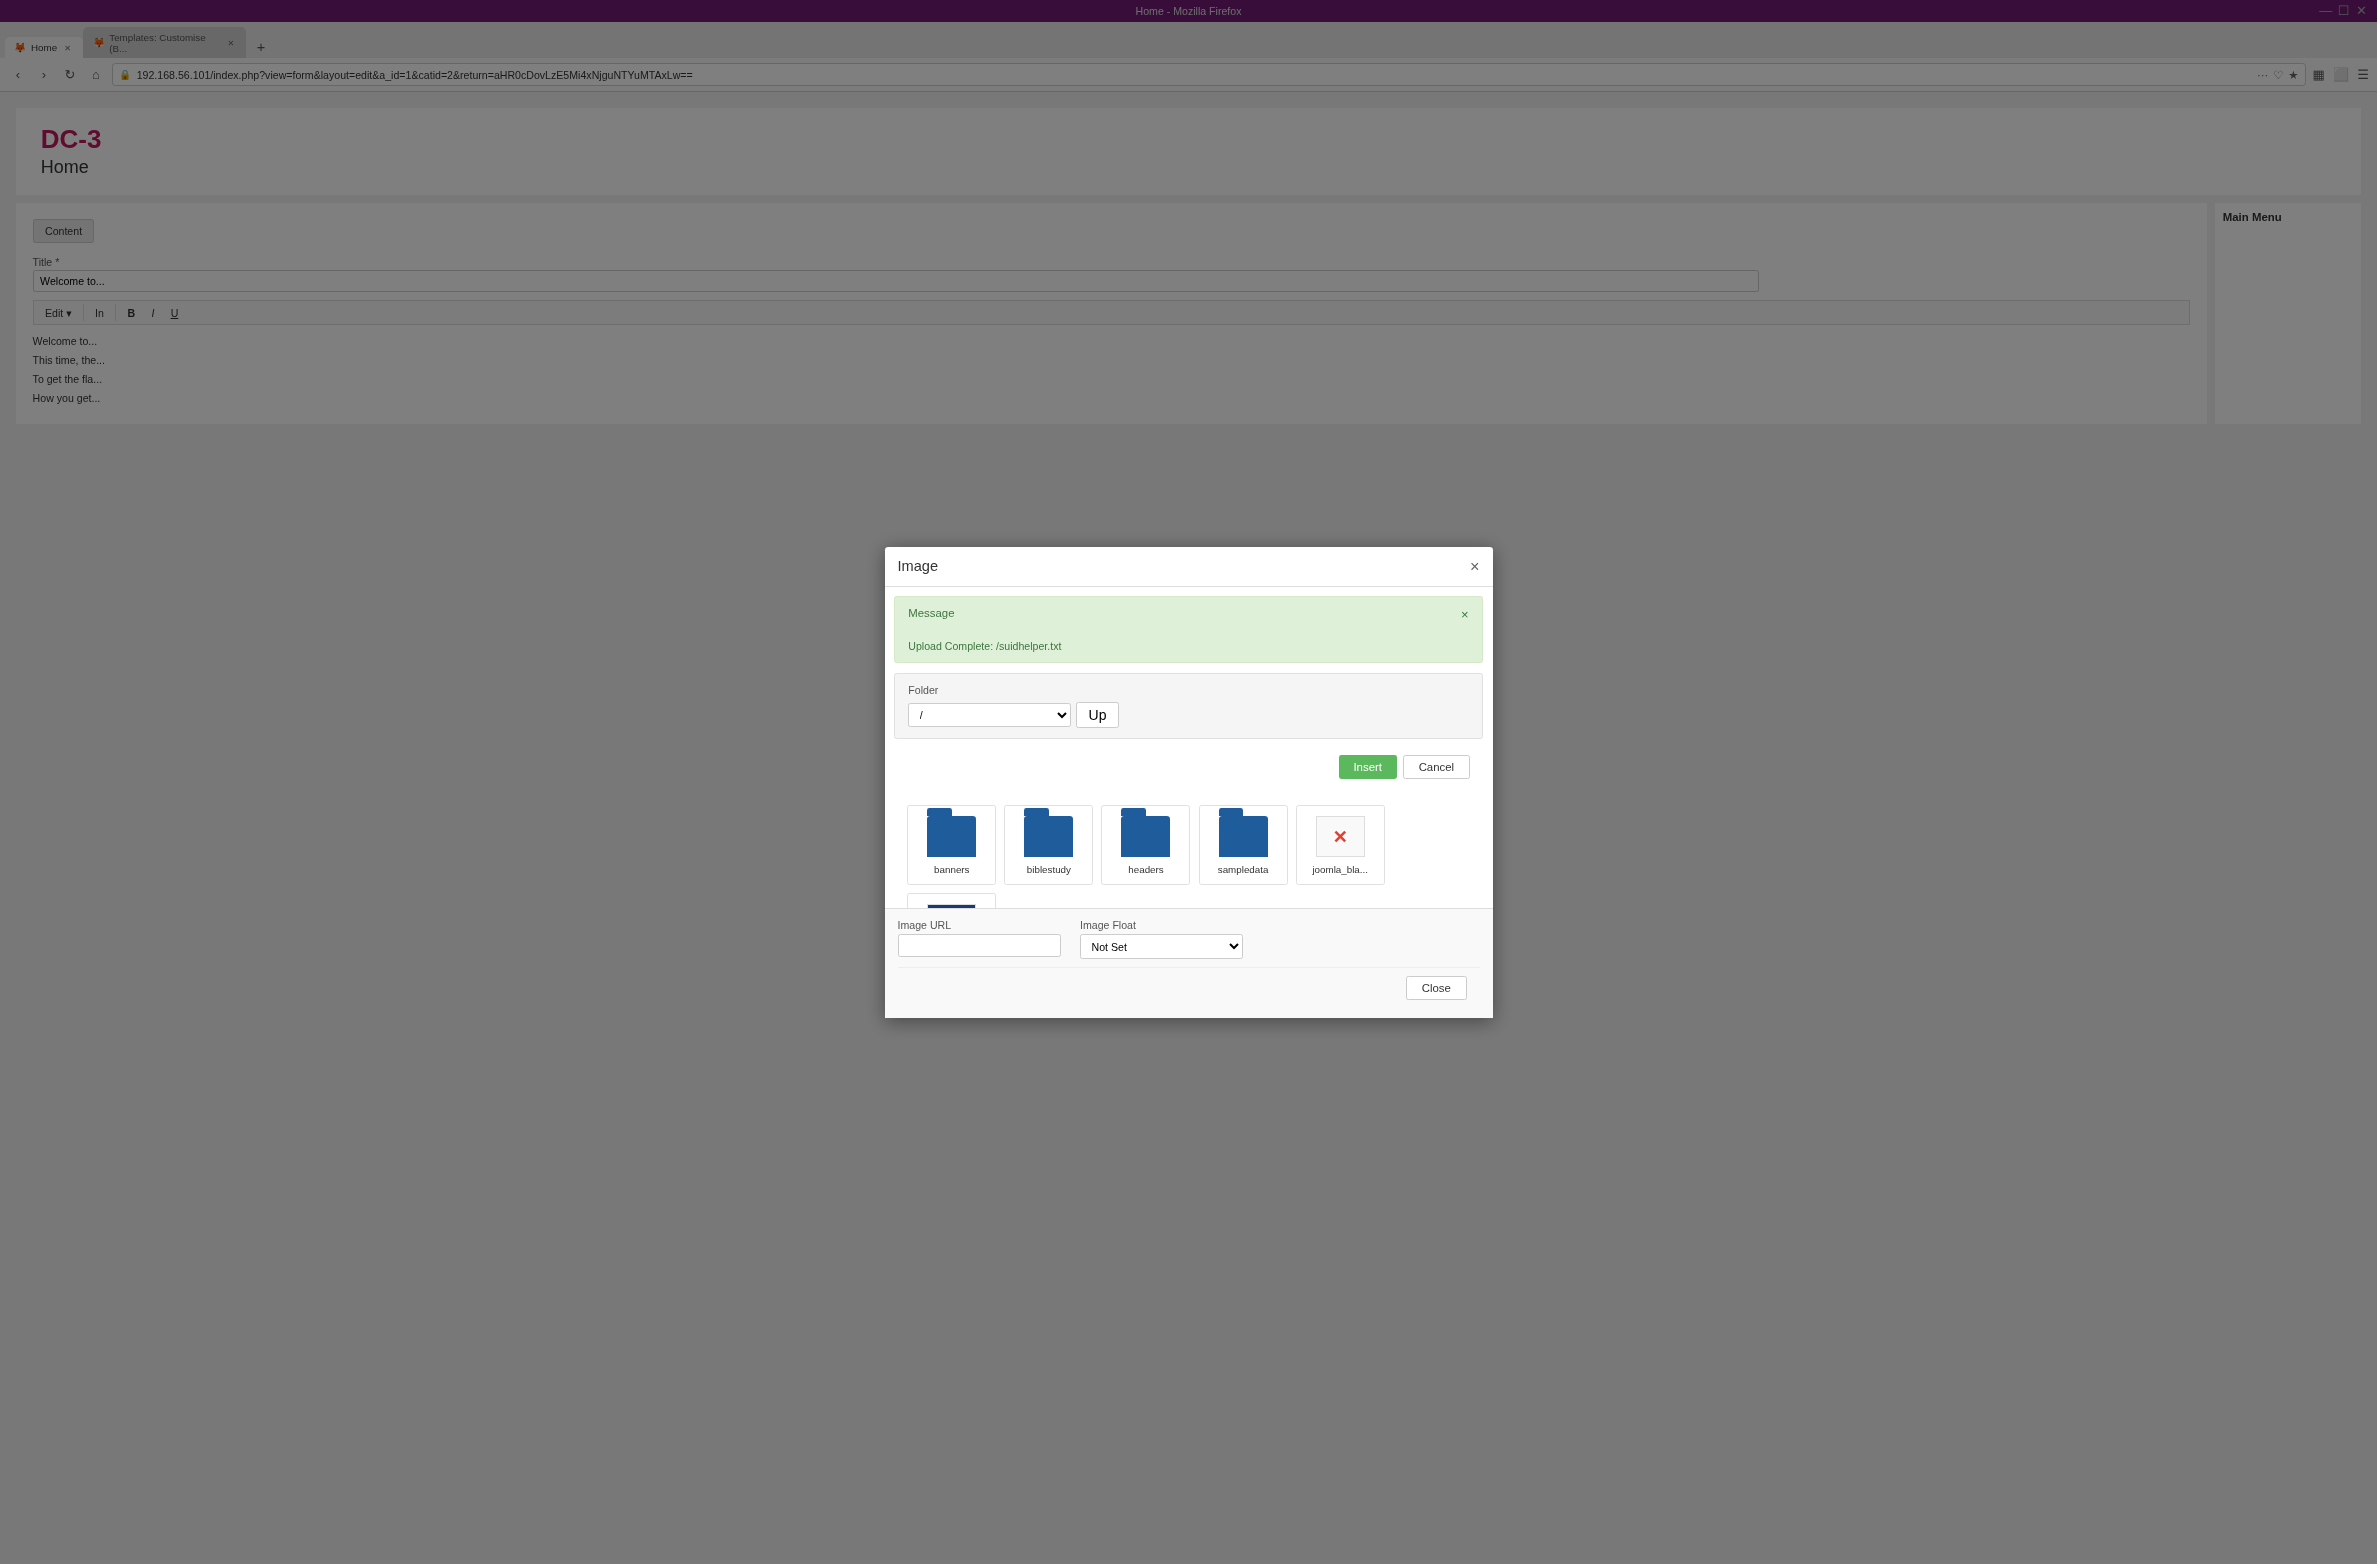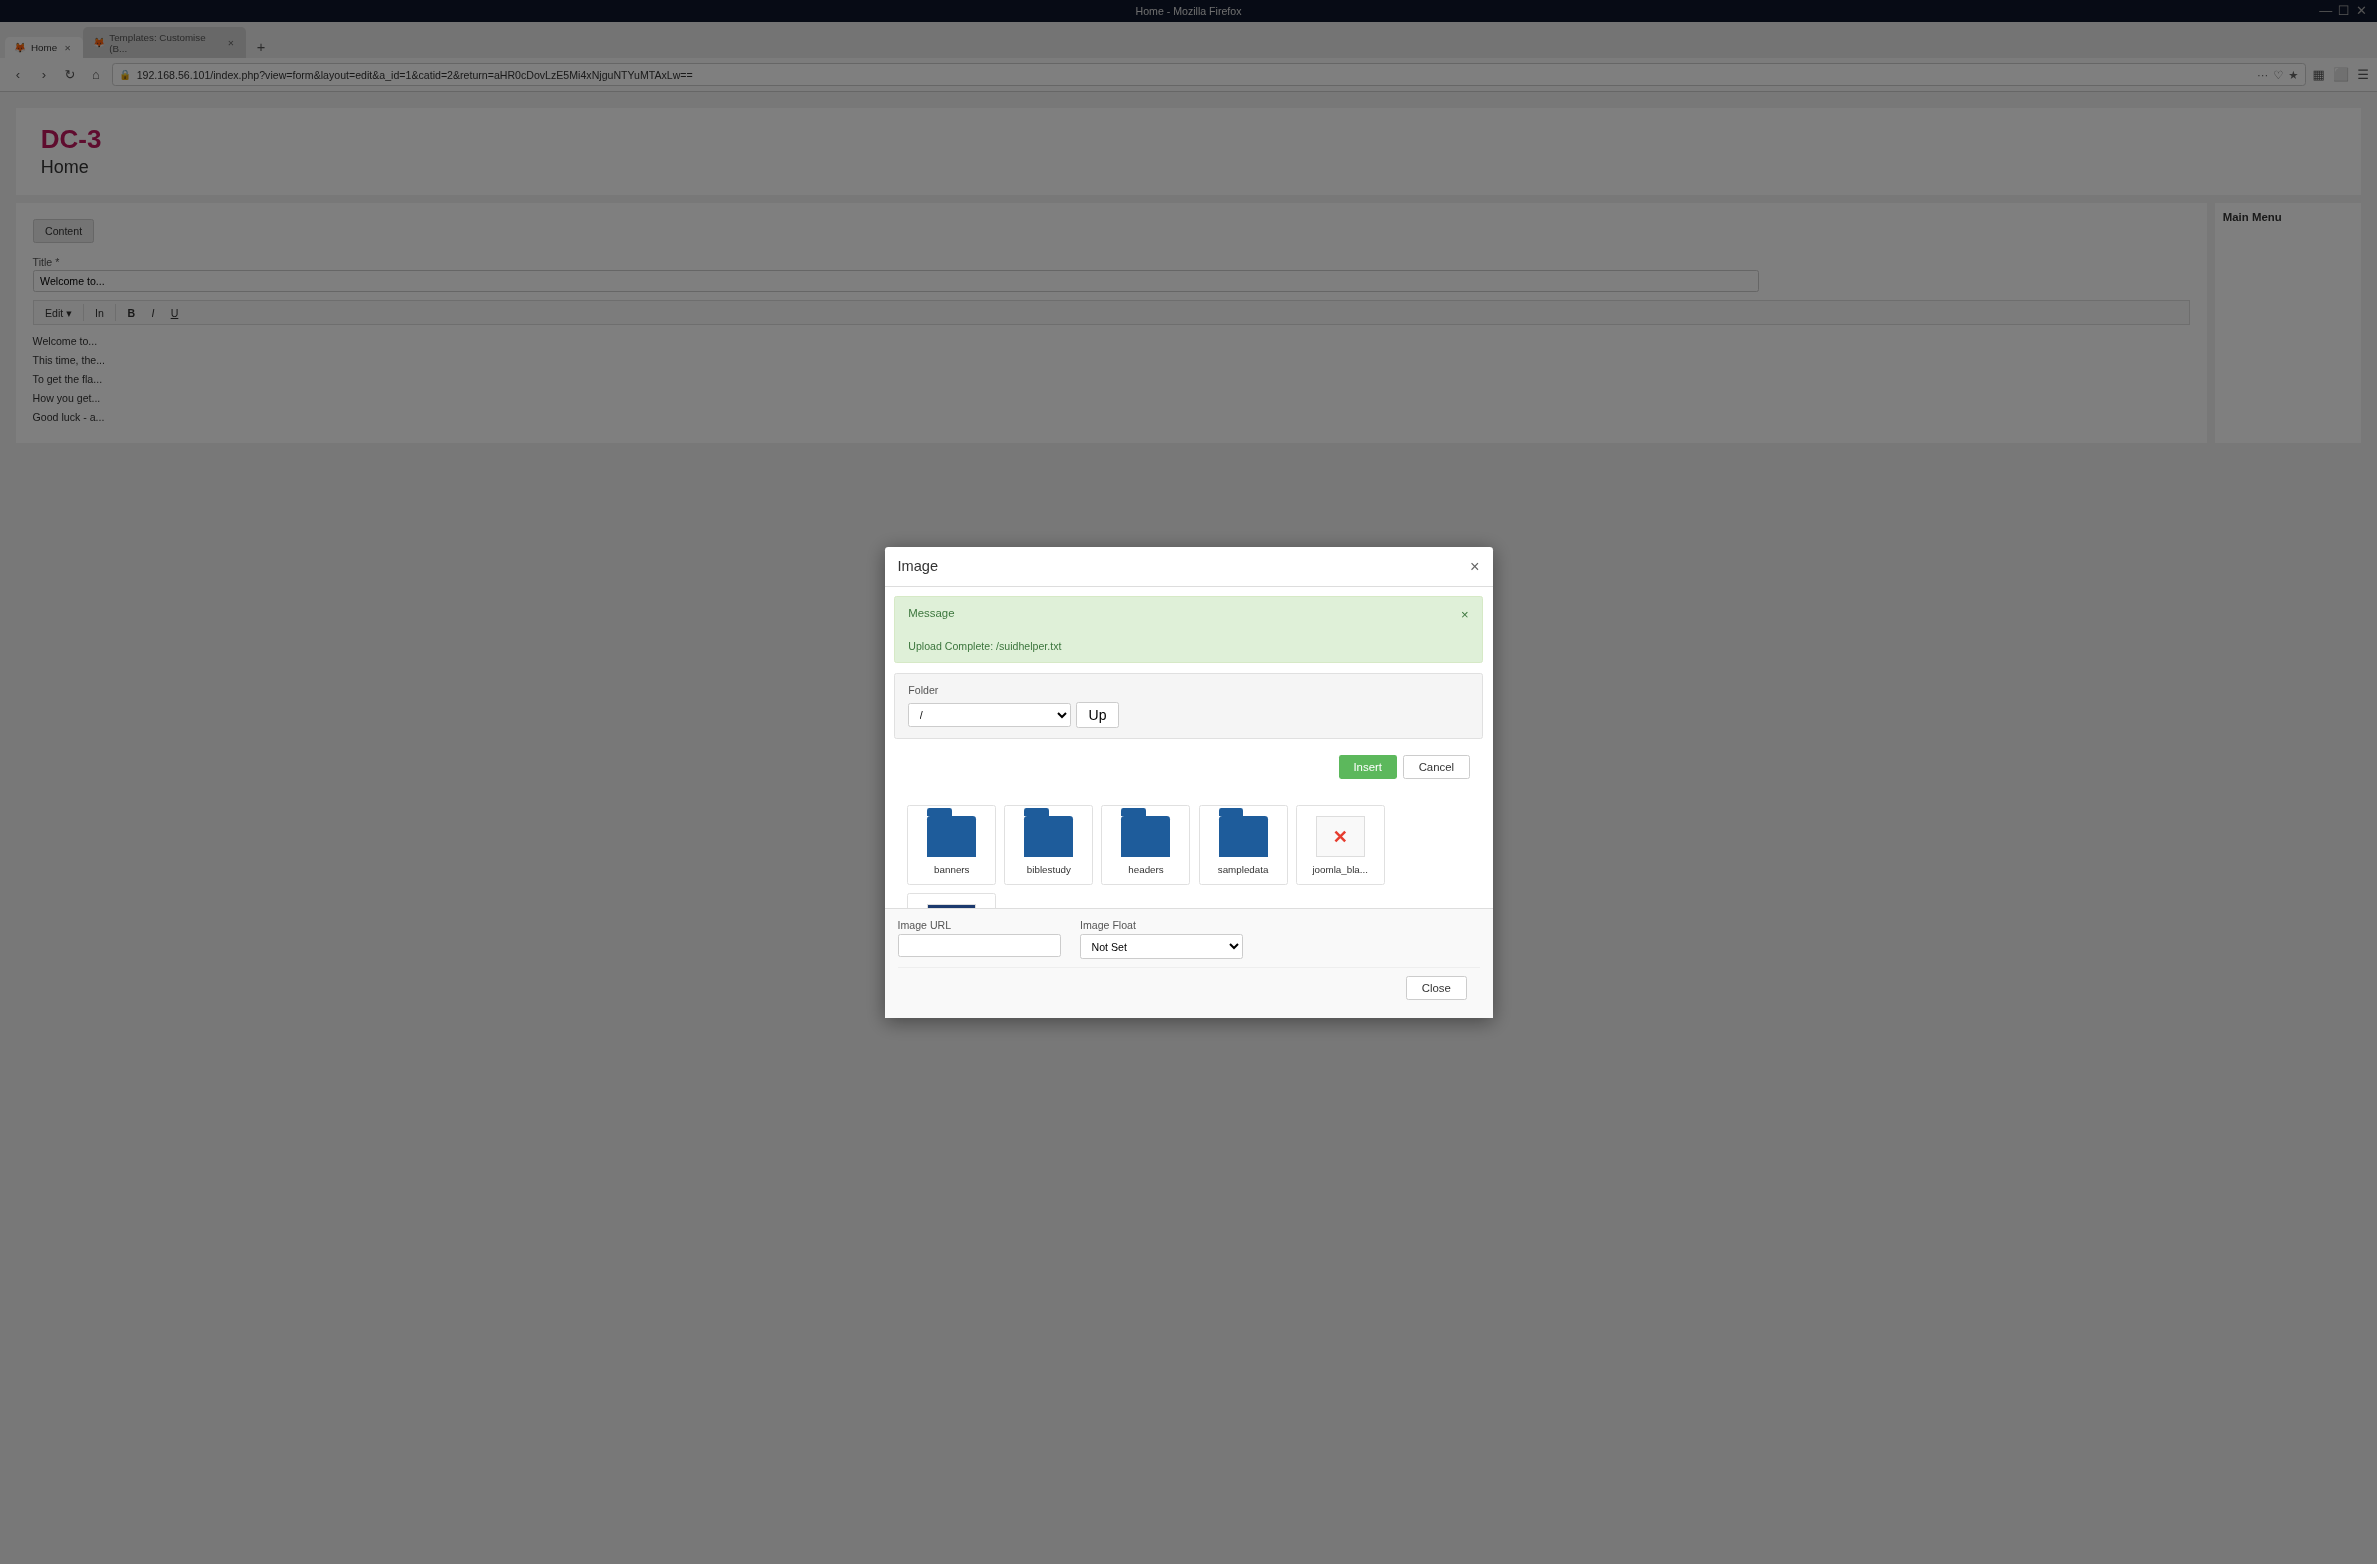--- a/index.html
+++ b/index.html
@@ -9,21 +9,21 @@
       background: #d3d3d3;
       overflow: hidden;
     }
 
     
     .browser-chrome {
       background: #3b3b3b;
       width: 100%;
     }
     .browser-titlebar {
-      background: #0f172a;
+      background: #701a75;
       padding: 4.9px 9.8px;
       display: flex;
       align-items: center;
       justify-content: center;
       color: #ccc;
       font-size: 10.6px;
     }
     .browser-titlebar .title-text {
       color: #ddd;
       font-size: 10.6px;
@@ -570,21 +570,20 @@
         <span class="toolbar-separator"></span>
         <span class="toolbar-btn" style="font-weight:bold;">B</span>
         <span class="toolbar-btn" style="font-style:italic;">I</span>
         <span class="toolbar-btn" style="text-decoration:underline;">U</span>
       </div>
       <div style="font-size:10.6px; color:#333; line-height:1.8;">
         <div>Welcome to...</div>
         <div>This time, the...</div>
         <div>To get the fla...</div>
         <div>How you get...</div>
-        <div>Good luck - a...</div>
       </div>
     </div>
     <div class="sidebar-area">
       <div style="font-weight:bold; font-size:11.4px; color:#333;">Main Menu</div>
     </div>
   </div>
 </div>
 
 <div class="modal-overlay">
   <div class="modal">

